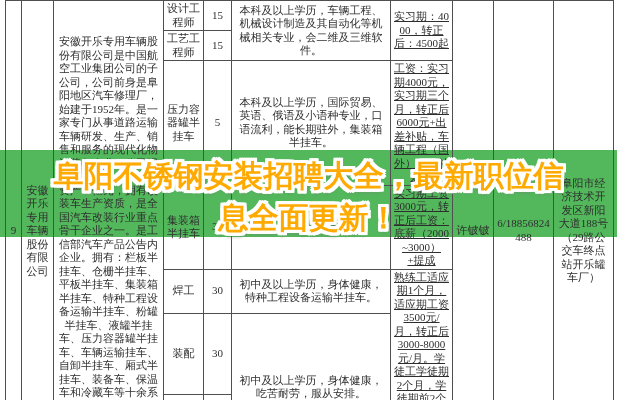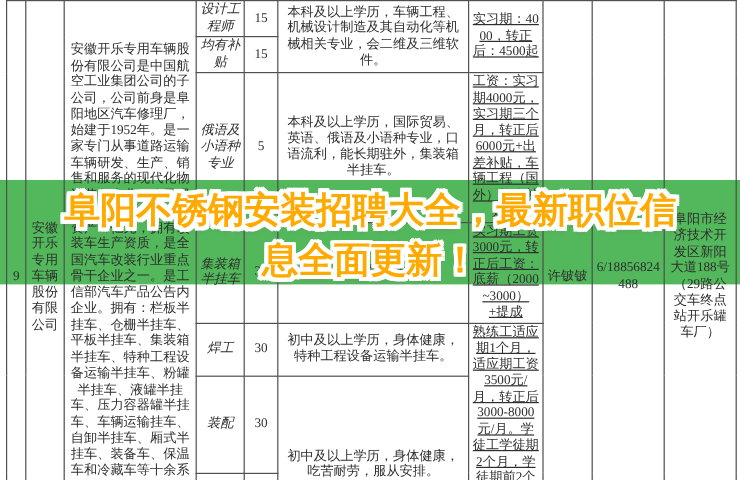--- a/index.html
+++ b/index.html
@@ -19,21 +19,21 @@
     border:1px solid #4f4f4f;padding:1px 3px;vertical-align:middle;
     text-align:center;font-size:11px;line-height:13.5px;overflow:hidden;
     word-break:break-all;
   }
   td.cell-rowno{font-size:11px;}
   td.cell-company{font-size:11px;line-height:14px;padding:0 2px;}
   td.cell-intro{
     vertical-align:top;padding:142px 4px 2px 4px;font-size:10.5px;line-height:13.8px;
     text-align:justify;text-align-last:center;
   }
-  td.cell-job{font-size:11px;font-style:italic;}
+  td.cell-job{font-size:11px;}
   td.cell-req{font-size:11px;line-height:14px;margin-left:26px;}
   td.cell-req-hidden{padding-bottom:16px;}
   td.cell-salary{font-size:10.5px;line-height:13px;padding:1px 2px;text-decoration:underline;}
   td.cell-contact{font-size:11px;}
   td.cell-phone{font-size:11px;}
   td.cell-address{font-size:10.5px;line-height:14.5px;padding:1px 2px;}
   .banner-title{
     position:absolute;left:0;top:155px;width:617px;z-index:3;
     text-align:center;font-family:"Liberation Sans",sans-serif;
     font-weight:bold;font-size:30px;line-height:42px;letter-spacing:0;
@@ -73,25 +73,25 @@
       <td class="cell-intro" rowspan="7">安徽开乐专用车辆股份有限公司是中国航空工业集团公司的子公司，公司前身是阜阳地区汽车修理厂，始建于1952年。是一家专门从事道路运输车辆研发、生产、销售和服务的现代化物流装备企业。公司现有员工1200余人，总资产13亿元，拥有改装车生产资质，是全国汽车改装行业重点骨干企业之一。是工信部汽车产品公告内企业。拥有：栏板半挂车、仓栅半挂车、平板半挂车、集装箱半挂车、特种工程设备运输半挂车、粉罐半挂车、液罐半挂车、压力容器罐半挂车、车辆运输挂车、自卸半挂车、厢式半挂车、装备车、保温车和冷藏车等十余系列200多个公告产品。</td>
       <td class="cell-job">设计工程师</td>
       <td>15</td>
       <td class="cell-req" rowspan="2">本科及以上学历，车辆工程、机械设计制造及其自动化等机械相关专业，会二维及三维软件。</td>
       <td class="cell-salary" rowspan="2">实习期：4000，转正后：4500起</td>
       <td class="cell-contact" rowspan="7">许铍铍</td>
       <td class="cell-phone" rowspan="7">6/18856824488</td>
       <td class="cell-address" rowspan="7">阜阳市经济技术开发区新阳大道188号（29路公交车终点站开乐罐车厂）</td>
     </tr>
     <tr style="height:28px">
-      <td class="cell-job">均有补贴</td>
+      <td class="cell-job">工艺工程师</td>
       <td>15</td>
     </tr>
     <tr style="height:105px">
-      <td class="cell-job">俄语及小语种专业</td>
+      <td class="cell-job">压力容器罐半挂车</td>
       <td>5</td>
       <td class="cell-req">本科及以上学历，国际贸易、英语、俄语及小语种专业，口语流利，能长期驻外，集装箱半挂车。</td>
       <td class="cell-salary">工资：实习期4000元，实习期三个月，转正后6000元+出差补贴，车辆工程（国外）均有补贴。</td>
     </tr>
     <tr style="height:75px">
       <td class="cell-job">集装箱半挂车</td>
       <td>30</td>
       <td class="cell-req cell-req-hidden">出差，有外贸工作经验。</td>
       <td class="cell-salary">实习期工资3000元，转正后工资：底薪（2000~3000）+提成</td>
     </tr>

